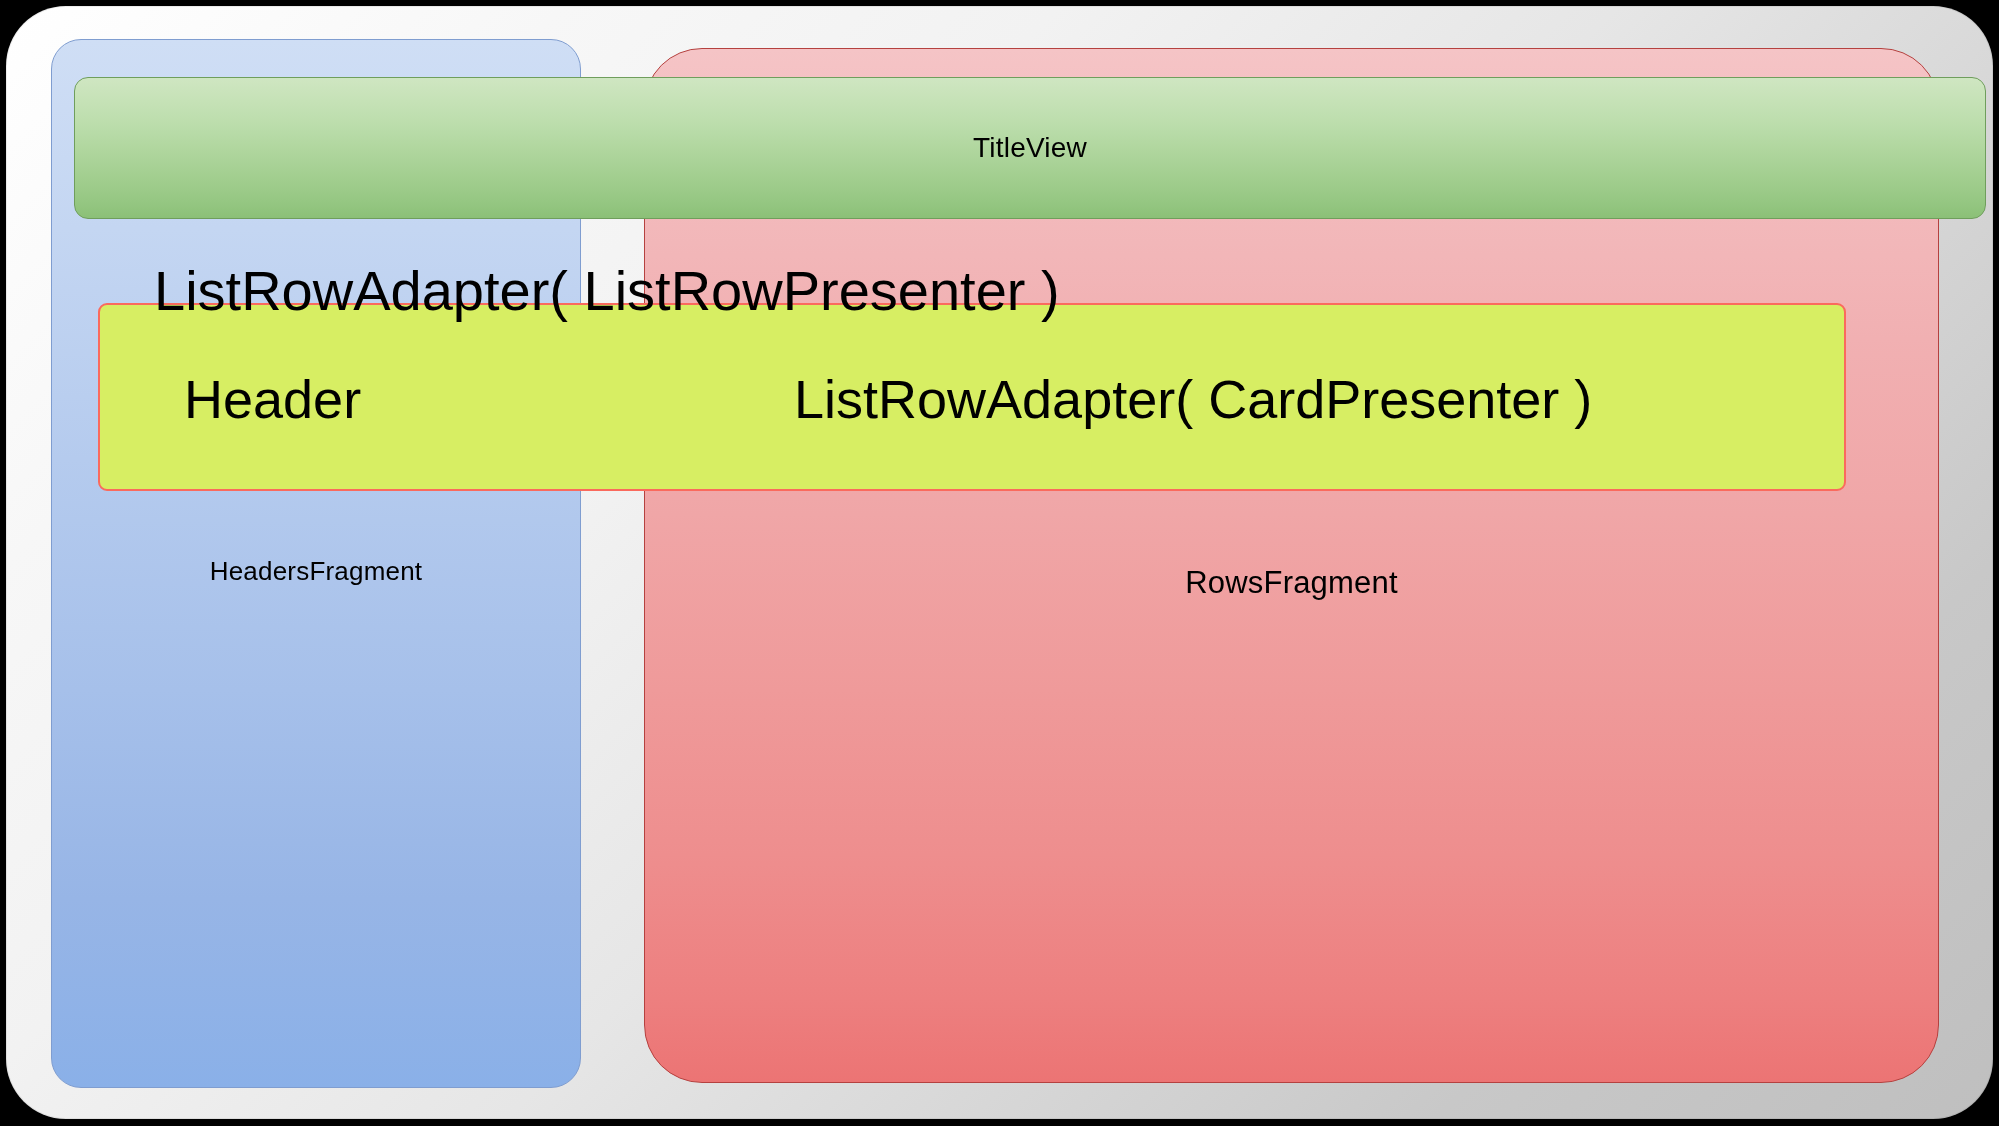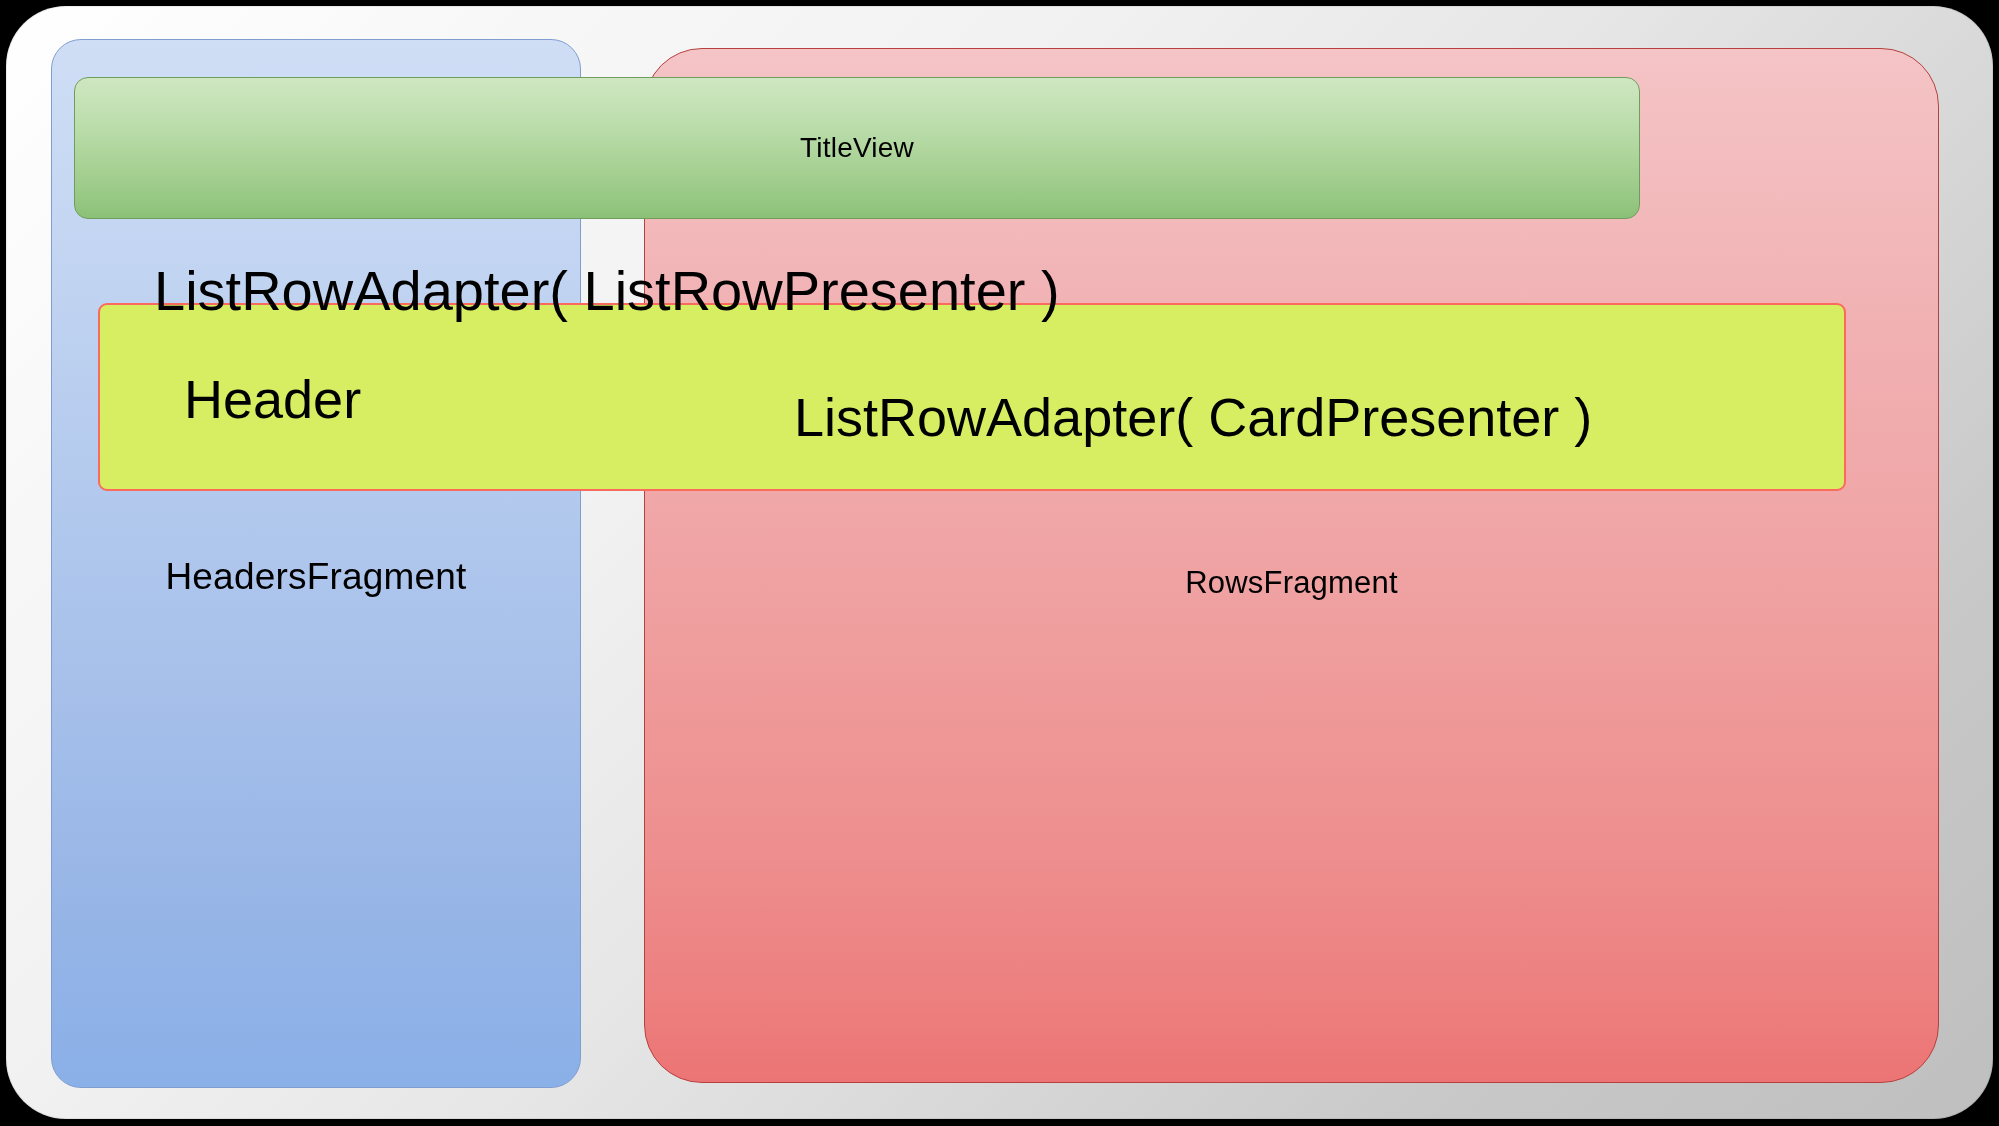--- a/index.html
+++ b/index.html
@@ -42,21 +42,21 @@
                                 #a6c0ea 62%, #97b5e6 82%, #8ab0e8 100%);
     border: 1px solid #7f9dd0;
     box-sizing: border-box;
   }
   #headers-fragment-label {
     position: absolute;
     left: 0;
     right: 0;
     top: 516px;
     text-align: center;
-    font-size: 37px;
+    font-size: 26px;
     color: #000000;
     letter-spacing: 0.2px;
   }
 
   
   #rows-fragment {
     position: absolute;
     left: 638px;
     top: 42px;
     width: 1295px;
@@ -77,21 +77,21 @@
     font-size: 31px;
     color: #000000;
     letter-spacing: 0.2px;
   }
 
   
   #title-view {
     position: absolute;
     left: 68px;
     top: 71px;
-    width: 1566px;
+    width: 1912px;
     height: 142px;
     border-radius: 14px;
     background: linear-gradient(180deg, #cfe6c2 0%, #c6e2b7 16%, #bbddab 34%,
                                 #aed59c 54%, #a0cd8d 74%, #94c681 90%,
                                 #8bc077 100%);
     border: 1px solid #6f9e5c;
     box-sizing: border-box;
     display: flex;
     align-items: center;
     justify-content: center;
@@ -127,21 +127,21 @@
     top: 257px;
     font-size: 56px;
   }
   #header-label {
     left: 178px;
     top: 366px;
     font-size: 54px;
   }
   #card-presenter-label {
     left: 788px;
-    top: 384px;
+    top: 366px;
     font-size: 54px;
   }
 </style>
 </head>
 <body>
 
 <div id="canvas">
 
   <div id="outer-container">
 

